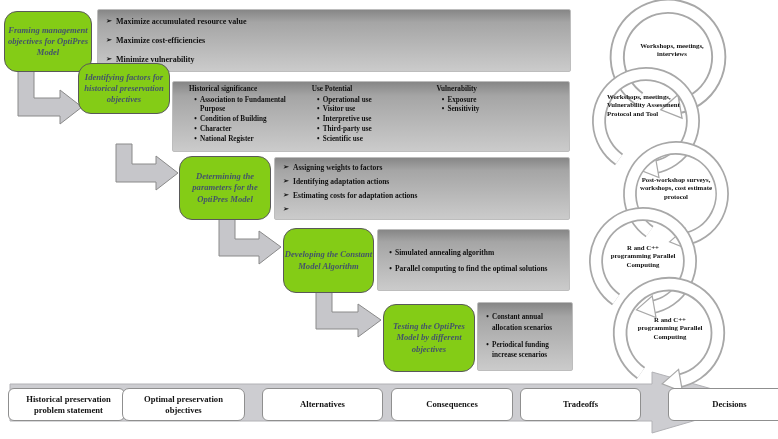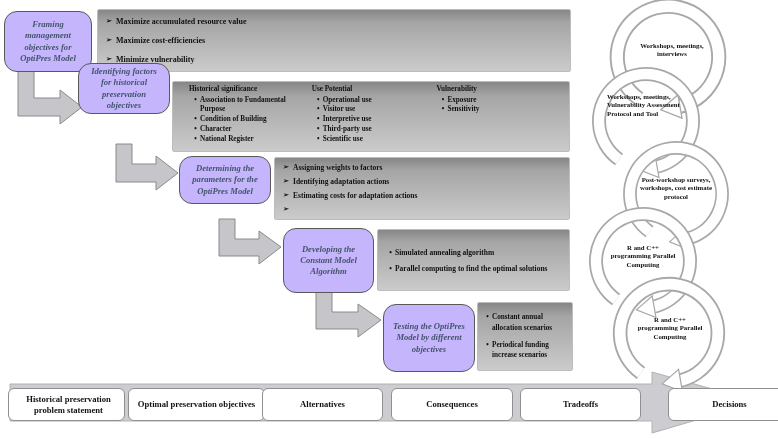--- a/index.html
+++ b/index.html
@@ -1,22 +1,22 @@
 <!DOCTYPE html>
 <html><head>
 <meta charset="utf-8">
 <style>
   html,body{margin:0;padding:0;background:#fff;}
   .canvas{position:relative;width:778px;height:439px;background:#ffffff;
     font-family:"Liberation Serif","DejaVu Serif",serif;overflow:hidden;}
   .layer{position:absolute;left:0;top:0;z-index:1;}
-  .stage{position:absolute;background:#c4b5fd;border:1.6px solid #595959;border-radius:13px;
+  .stage{position:absolute;background:#84cc16;border:1.6px solid #595959;border-radius:13px;
     display:flex;align-items:center;justify-content:center;text-align:center;
     color:#44546a;font-weight:bold;font-style:italic;font-size:8.6px;line-height:1.3;
-    padding:2px 7px;box-sizing:border-box;z-index:3;}
+    padding:2px 0;box-sizing:border-box;z-index:3;}
   .panel{position:absolute;background:linear-gradient(180deg,#868686,#a5a5a5 20%,#cbcbcb 100%);
     border:1px solid #bdbdbd;border-radius:2px;box-sizing:border-box;z-index:2;
     color:#101010;font-weight:bold;}
   .vlist{display:flex;flex-direction:column;justify-content:space-around;height:100%;
     padding:2px 8px;box-sizing:border-box;}
   .line{display:flex;align-items:flex-start;}
   .ab{width:10px;flex:0 0 10px;font-size:7px;line-height:1.3;}
   .db{width:9px;flex:0 0 9px;text-align:center;}
   .cols{display:flex;height:100%;padding:3px 4px;box-sizing:border-box;font-size:7.2px;line-height:1.35;}
   .col{box-sizing:border-box;padding-right:4px;}
@@ -73,21 +73,21 @@
       <g transform="translate(669,333) scale(1.04)">
         <path d="M -26.96 38.5 A 47 47 0 1 1 8.16 46.29" fill="none" stroke="#a8a8a8" stroke-width="14"></path>
         <path d="M -26.96 38.5 A 47 47 0 1 1 8.16 46.29" fill="none" stroke="#ffffff" stroke-width="10.5"></path>
         <path d="M -6.6 48.9 L 9.2 35.0 L 13.0 56.6 Z" fill="#ffffff" stroke="#a8a8a8" stroke-width="1.2"></path>
       </g>
     </g>
   </svg>
 
   <div class="stage" style="left:4px;top:11px;width:88px;height:61px;">Framing management objectives for OptiPres Model</div>
   <div class="stage" style="left:78px;top:63px;width:92px;height:51px;">Identifying factors for historical preservation objectives</div>
-  <div class="stage" style="left:179px;top:156px;width:92px;height:48px;">Determining the parameters for the OptiPres Model</div>
+  <div class="stage" style="left:179px;top:156px;width:92px;height:64px;">Determining the parameters for the OptiPres Model</div>
   <div class="stage" style="left:283px;top:228px;width:91px;height:65px;">Developing the Constant Model Algorithm</div>
   <div class="stage" style="left:383px;top:304px;width:92px;height:68px;">Testing the OptiPres Model by different objectives</div>
 
   <div class="panel" style="left:97px;top:9px;width:474px;height:63px;">
     <div class="vlist p1">
       <div class="line">
         <span class="ab">➢</span>
         <span>Maximize accumulated resource value</span>
       </div>
       <div class="line">
@@ -205,19 +205,19 @@
     </div>
   </div>
 
   <div class="ring-label" style="left:628px;top:42px;width:88px;">Workshops, meetings, interviews</div>
   <div class="ring-label" style="left:607px;top:93px;width:82px;text-align:left;">Workshops, meetings, Vulnerability Assessment Protocol and Tool</div>
   <div class="ring-label" style="left:633px;top:176px;width:86px;">Post-workshop surveys, workshops, cost estimate protocol</div>
   <div class="ring-label" style="left:610px;top:244px;width:66px;">R and C++ programming Parallel Computing</div>
   <div class="ring-label" style="left:637px;top:316px;width:66px;">R and C++ programming Parallel Computing</div>
 
   <div class="step" style="left:8px;width:117px;padding-left:8px;">Historical preservation problem statement</div>
-  <div class="step" style="left:128px;width:137px;">Optimal preservation objectives</div>
+  <div class="step" style="left:122px;width:123px;border-radius:7px;">Optimal preservation objectives</div>
   <div class="step" style="left:262px;width:121px;">Alternatives</div>
   <div class="step" style="left:391px;width:122px;">Consequences</div>
   <div class="step" style="left:520px;width:121px;">Tradeoffs</div>
   <div class="step" style="left:650px;width:123px;margin-left:18px;">Decisions</div>
 
 </div>
 
 </body></html>

